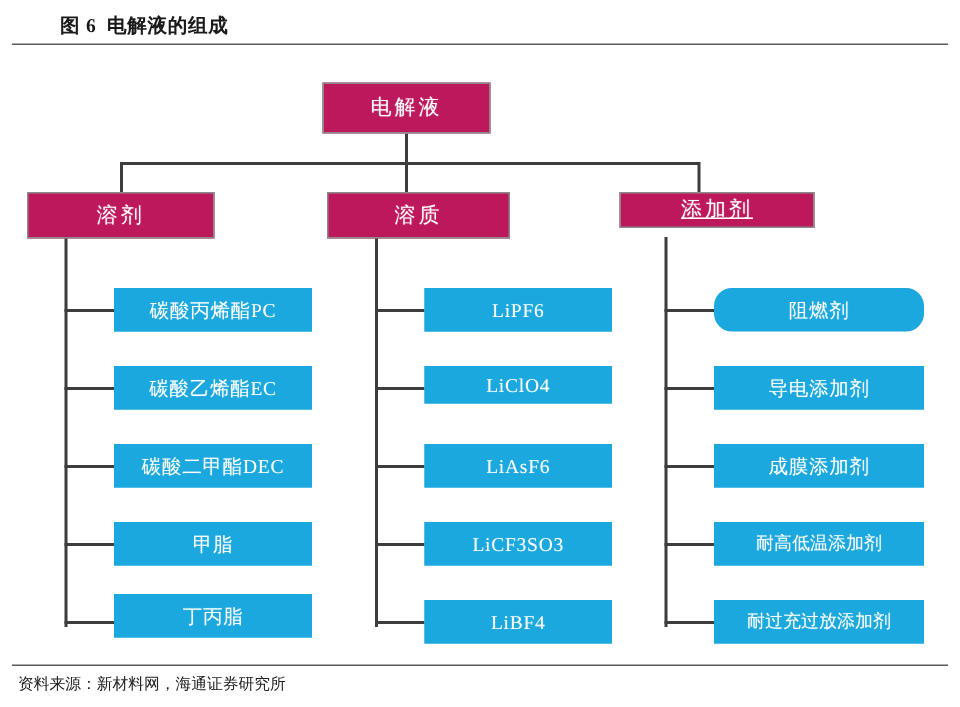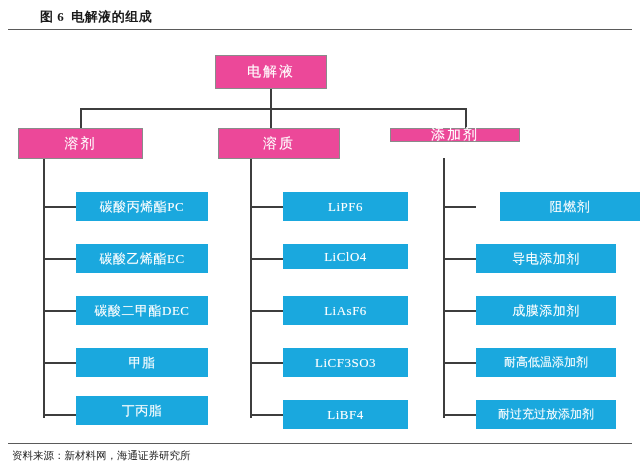--- a/index.html
+++ b/index.html
@@ -76,21 +76,21 @@
     box-sizing: border-box;
     display: flex;
     align-items: center;
     justify-content: center;
     text-align: center;
     color: #ffffff;
     white-space: nowrap;
   }
   .node.root,
   .node.branch {
-    background: #ec4899;
+    background: #be185d;
     border: 1.3px solid #8a8a8a;
     font-size: 14px;
     letter-spacing: 2px;
     text-shadow: 0 0 1px rgba(255,255,255,0.35);
   }
   .node.leaf {
     background: #1aa8de;
     border: 1px solid #1aa8de;
     font-size: 13px;
     letter-spacing: 0.5px;
@@ -137,35 +137,35 @@
   <div class="line h" style="left:443px; top:206px; width:33px;"></div>
   <div class="line h" style="left:443px; top:258px; width:33px;"></div>
   <div class="line h" style="left:443px; top:310px; width:33px;"></div>
   <div class="line h" style="left:443px; top:362px; width:33px;"></div>
   <div class="line h" style="left:443px; top:414px; width:33px;"></div>
 
   <div class="node root" style="left:215px; top:55px; width:112px; height:34px;">电解液</div>
 
   <div class="node branch" style="left:18px; top:128px; width:125px; height:31px;">溶剂</div>
   <div class="node branch" style="left:218px; top:128px; width:122px; height:31px;">溶质</div>
-  <div class="node branch" style="left:390px; top:128px; width:130px; height:14px;">添加剂</div>
+  <div class="node branch" style="left:413px; top:128px; width:130px; height:24px;text-decoration:underline;">添加剂</div>
 
   <div class="node leaf" style="left:76px; top:192px; width:132px; height:29px;">碳酸丙烯酯PC</div>
   <div class="node leaf" style="left:76px; top:296px; width:132px; height:29px;">碳酸二甲酯DEC</div>
   <div class="node leaf" style="left:76px; top:244px; width:132px; height:29px;">碳酸乙烯酯EC</div>
   <div class="node leaf" style="left:76px; top:348px; width:132px; height:29px;">甲脂</div>
   <div class="node leaf" style="left:76px; top:396px; width:132px; height:29px;">丁丙脂</div>
 
   <div class="node leaf" style="left:283px; top:192px; width:125px; height:29px;">LiPF6</div>
   <div class="node leaf" style="left:283px; top:244px; width:125px; height:25px;text-align:right;">LiClO4</div>
   <div class="node leaf" style="left:283px; top:296px; width:125px; height:29px;">LiAsF6</div>
   <div class="node leaf" style="left:283px; top:348px; width:125px; height:29px;">LiCF3SO3</div>
   <div class="node leaf" style="left:283px; top:400px; width:125px; height:29px;">LiBF4</div>
 
-  <div class="node leaf" style="left:500px; top:192px; width:140px; height:29px;">阻燃剂</div>
+  <div class="node leaf" style="left:476px; top:192px; width:140px; height:29px;border-radius:12px;">阻燃剂</div>
   <div class="node leaf" style="left:476px; top:244px; width:140px; height:29px;">导电添加剂</div>
   <div class="node leaf" style="left:476px; top:296px; width:140px; height:29px;">成膜添加剂</div>
   <div class="node leaf tight" style="left:476px; top:348px; width:140px; height:29px;text-align:right;">耐高低温添加剂</div>
   <div class="node leaf tight" style="left:476px; top:400px; width:140px; height:29px;">耐过充过放添加剂</div>
 
   <div class="rule-bottom"></div>
   <div class="fig-source">资料来源：新材料网，海通证券研究所</div>
 
 </div>
 

